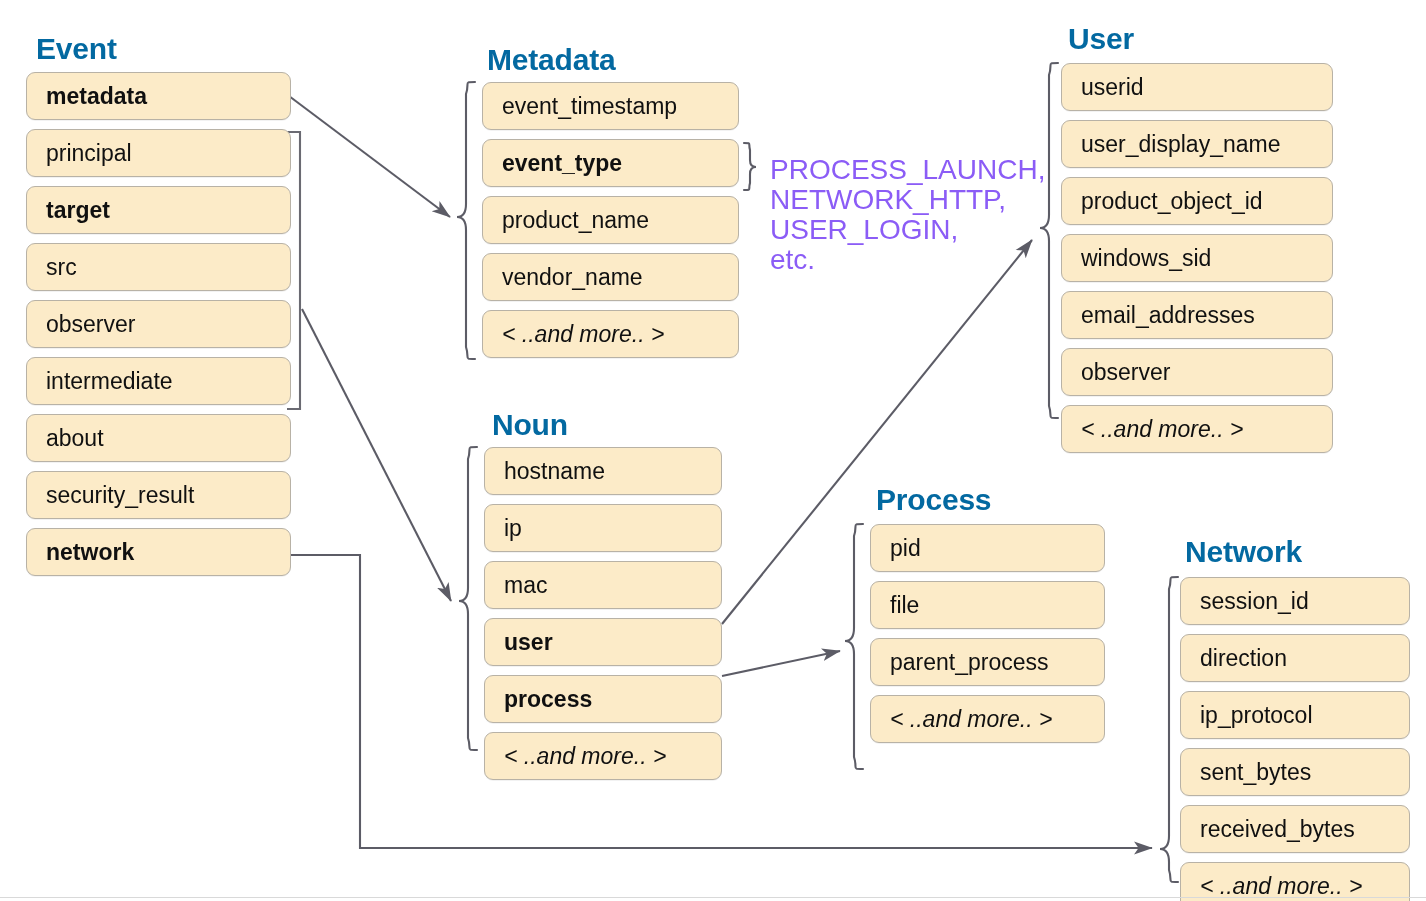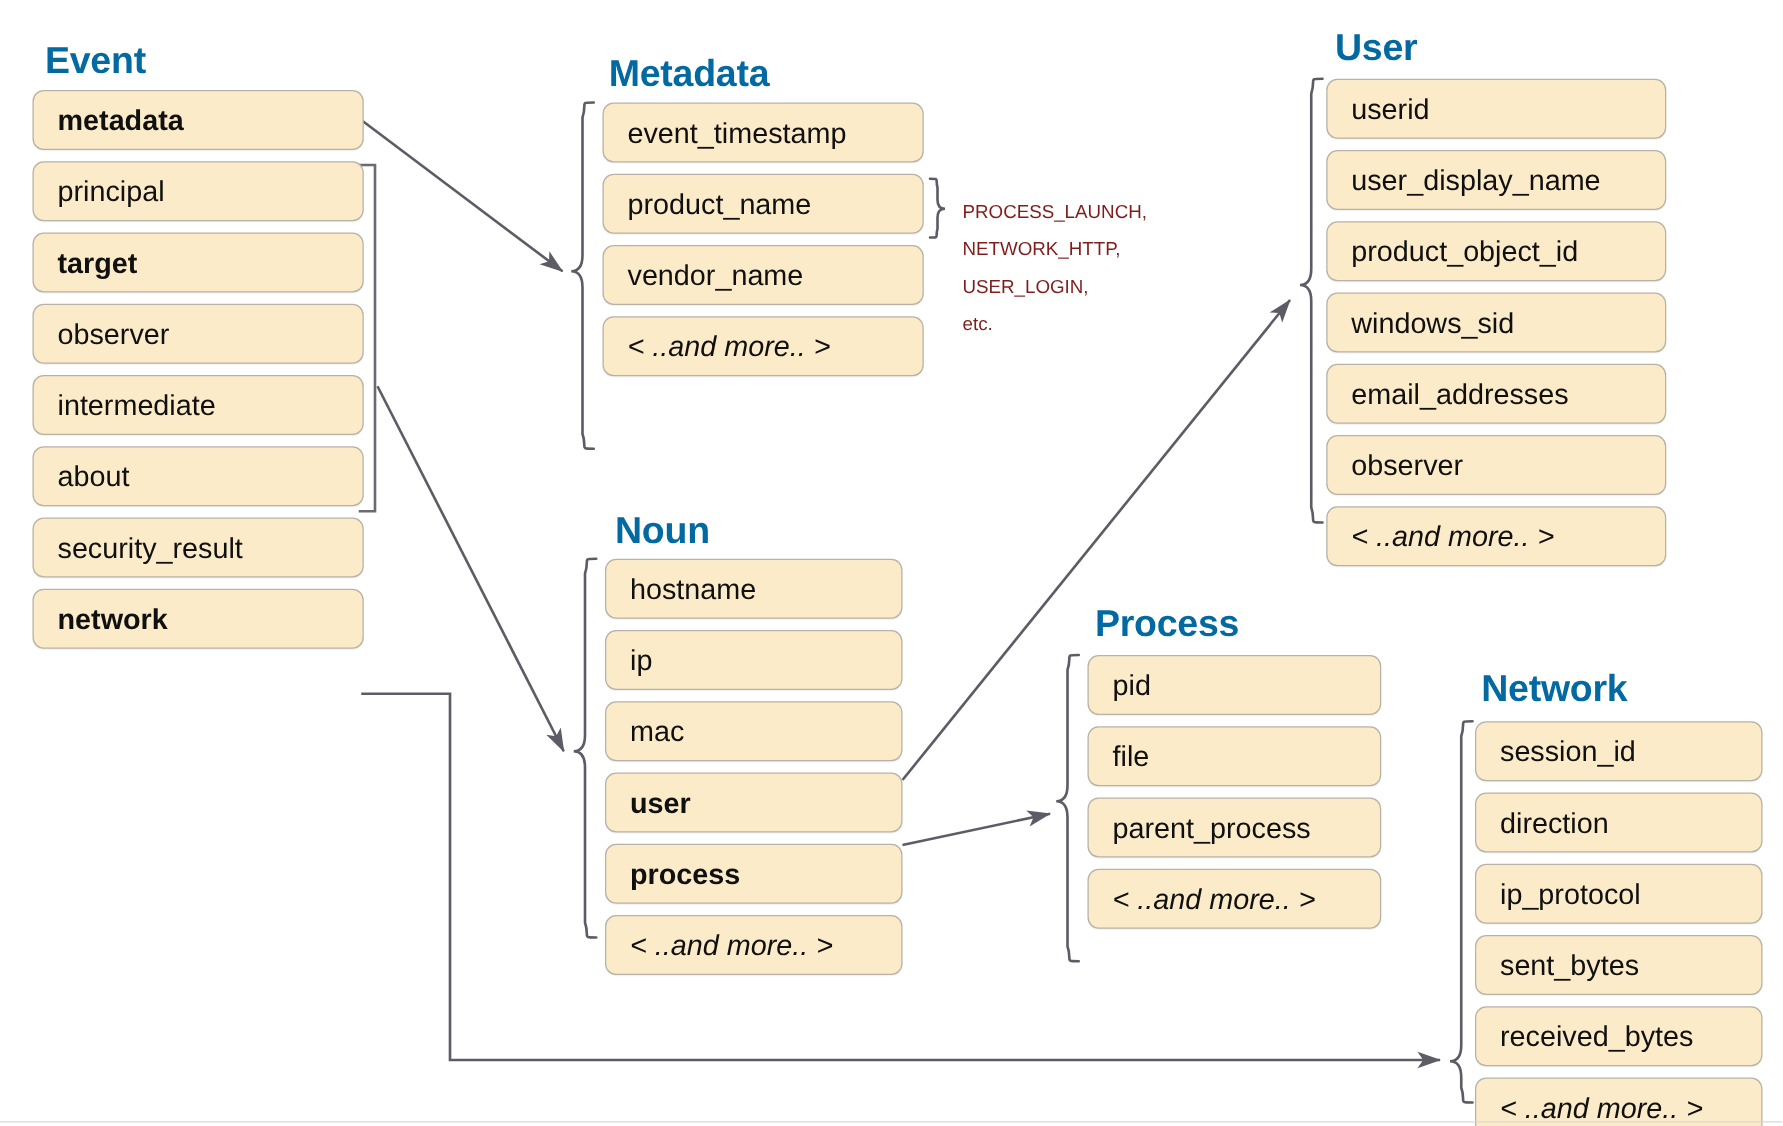--- a/index.html
+++ b/index.html
@@ -37,23 +37,23 @@
 
   
   #wires{position:absolute;left:0;top:0;width:1426px;height:901px;pointer-events:none;}
   .wire{fill:none;stroke:#5c5c66;stroke-width:2.1;}
   .brace{fill:none;stroke:#5c5c66;stroke-width:2.1;stroke-linecap:round;}
   .ebracket{fill:none;stroke:#6a6a72;stroke-width:2.1;}
 
   
   .annot{
     position:absolute;
-    font-size:15px;
+    font-size:28px;
     line-height:30px;
-    color:#7f1d1d;
+    color:#8b5cf6;
     white-space:pre;
   }
   .footline{
     position:absolute;left:0;width:1426px;height:1px;
     background:#d9d9d9;
   }
 </style>
 </head>
 <body>
 
@@ -128,32 +128,34 @@
 
     <path class="wire" marker-end="url(#ah)" d="M722,676 L840,651"></path>
   </svg>
 
   <div class="group">
     <div class="group-title" style="left:36px;top:34px;">Event</div>
     <div class="fields" style="left:26px;top:72px;width:265px;">
       <div class="field bold">metadata</div>
       <div class="field">principal</div>
       <div class="field bold">target</div>
+      <div class="field">src</div>
       <div class="field">observer</div>
       <div class="field">intermediate</div>
       <div class="field">about</div>
       <div class="field">security_result</div>
       <div class="field bold">network</div>
     </div>
   </div>
 
   <div class="group">
     <div class="group-title" style="left:487px;top:45px;">Metadata</div>
     <div class="fields" style="left:482px;top:82px;width:257px;text-align:right;">
       <div class="field">event_timestamp</div>
+      <div class="field bold">event_type</div>
       <div class="field">product_name</div>
       <div class="field">vendor_name</div>
       <div class="field more">&lt; ..and more.. &gt;</div>
     </div>
   </div>
 
   <div class="annot" style="left:770px;top:155px;">PROCESS_LAUNCH,
 NETWORK_HTTP,
 USER_LOGIN,
 etc.</div>

